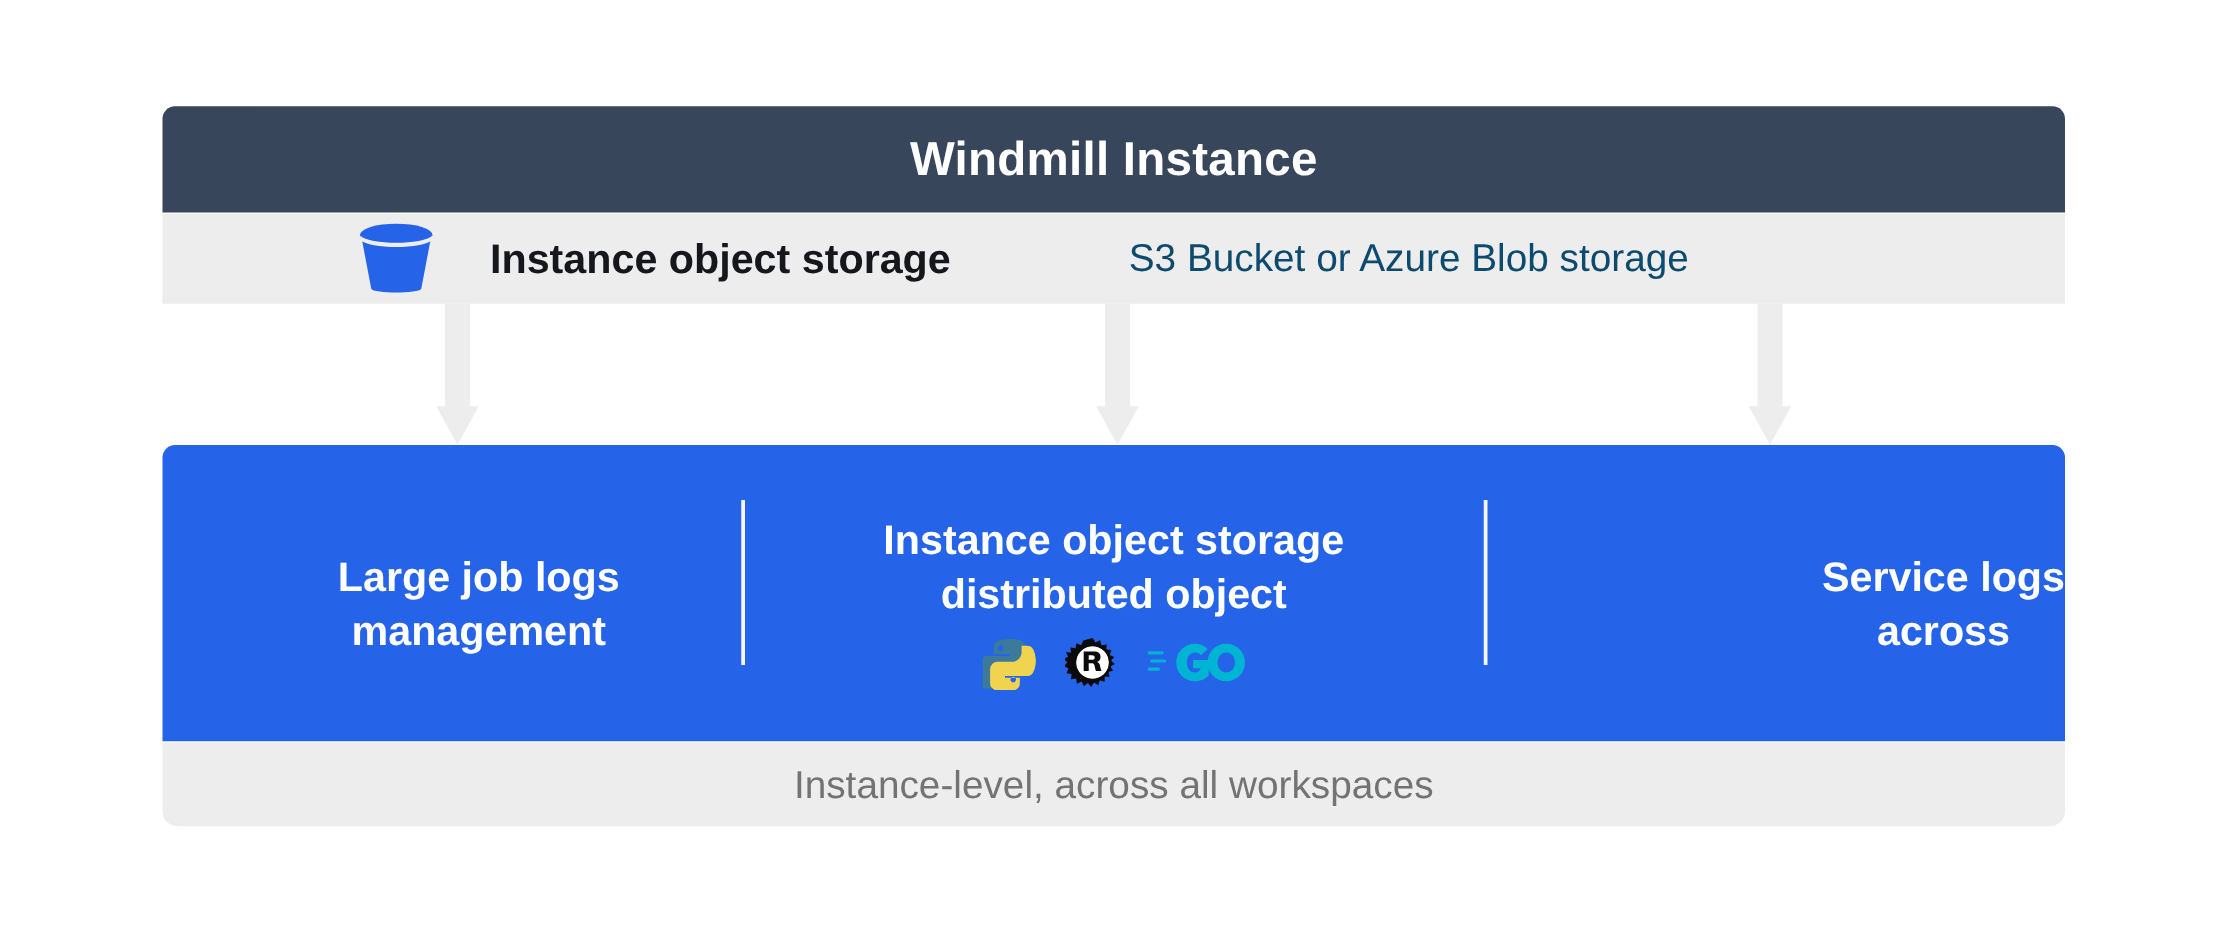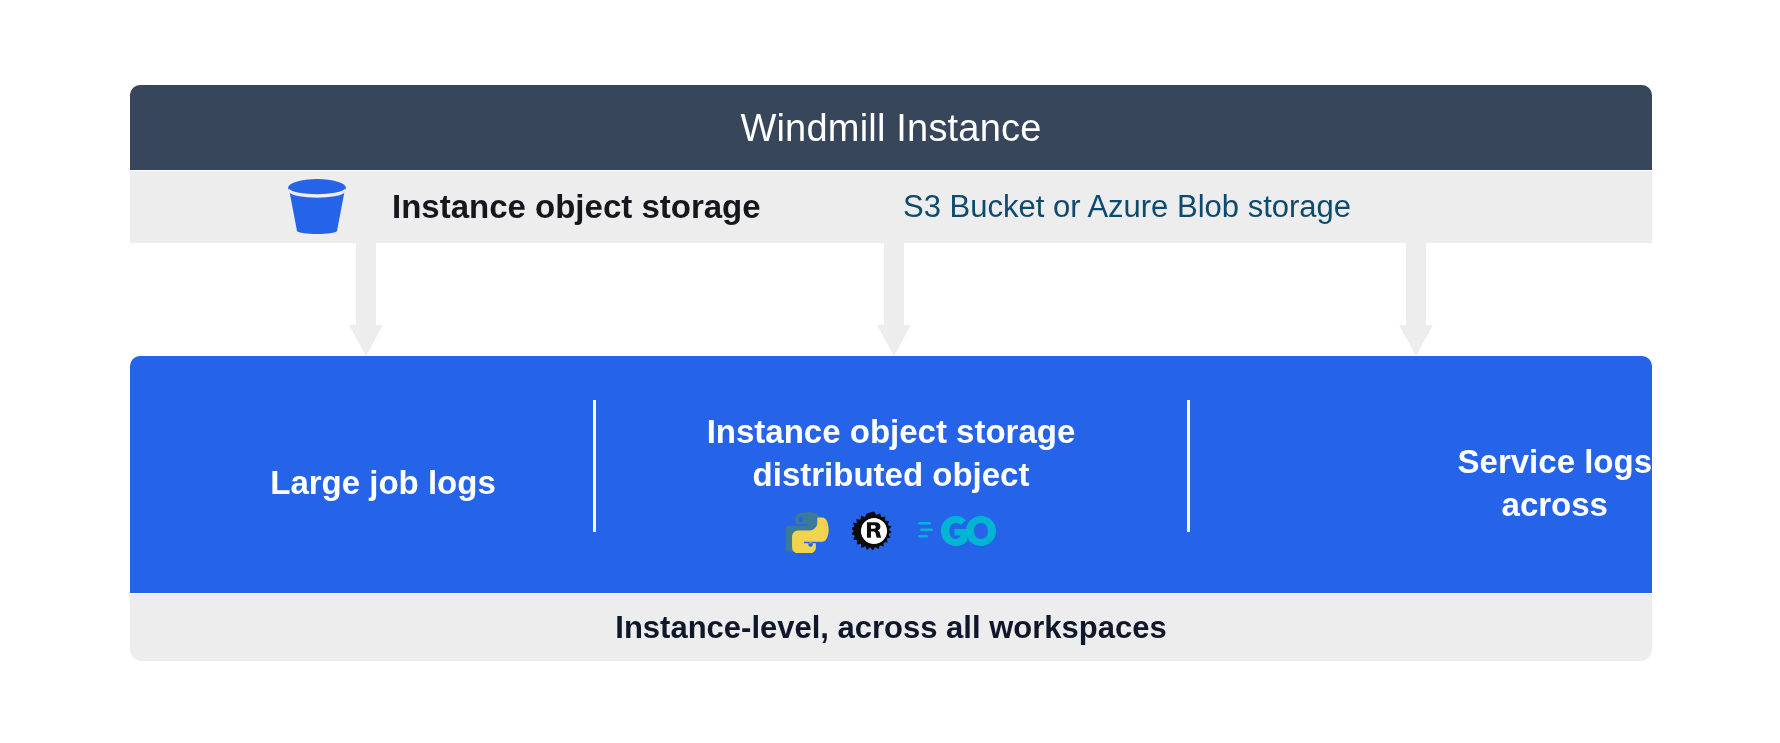--- a/index.html
+++ b/index.html
@@ -31,21 +31,21 @@
     height: 85px;
     background: #37465b;
     border-radius: 10px 10px 0 0;
     display: flex;
     align-items: center;
     justify-content: center;
   }
   .header-title {
     color: #ffffff;
     font-size: 38px;
-    font-weight: normal;
+    font-weight: bold;
     letter-spacing: 0.2px;
     line-height: 1;
   }
 
   
   .storage-band {
     position: absolute;
     left: 0;
     top: 86px;
     width: 1522px;
@@ -180,22 +180,22 @@
     width: 1522px;
     height: 67px;
     background: #ededed;
     border-radius: 0 0 12px 12px;
     display: flex;
     align-items: center;
     justify-content: center;
   }
   .footer-text {
     font-size: 31px;
-    font-weight: bold;
-    color: #0f172a;
+    font-weight: normal;
+    color: #737373;
     white-space: nowrap;
   }
 </style>
 </head>
 <body>
 
 <div id="diagram">
 
   <div class="header-band">
     <div class="header-title">Windmill Instance</div>
@@ -224,20 +224,21 @@
   <div class="connector c3">
     <div class="stem"></div>
     <div class="head"></div>
   </div>
 
   <div class="blue-panel">
 
     <div class="feature-col col-1">
       <div class="feature-title">
         <span>Large job logs</span><br>
+        <span>management</span>
       </div>
     </div>
 
     <div class="feature-col col-2">
       <div class="feature-title">
         <span>Instance object storage</span><br>
         <span>distributed object</span>
       </div>
       <div class="lang-row">
         <span class="lang-logo">

